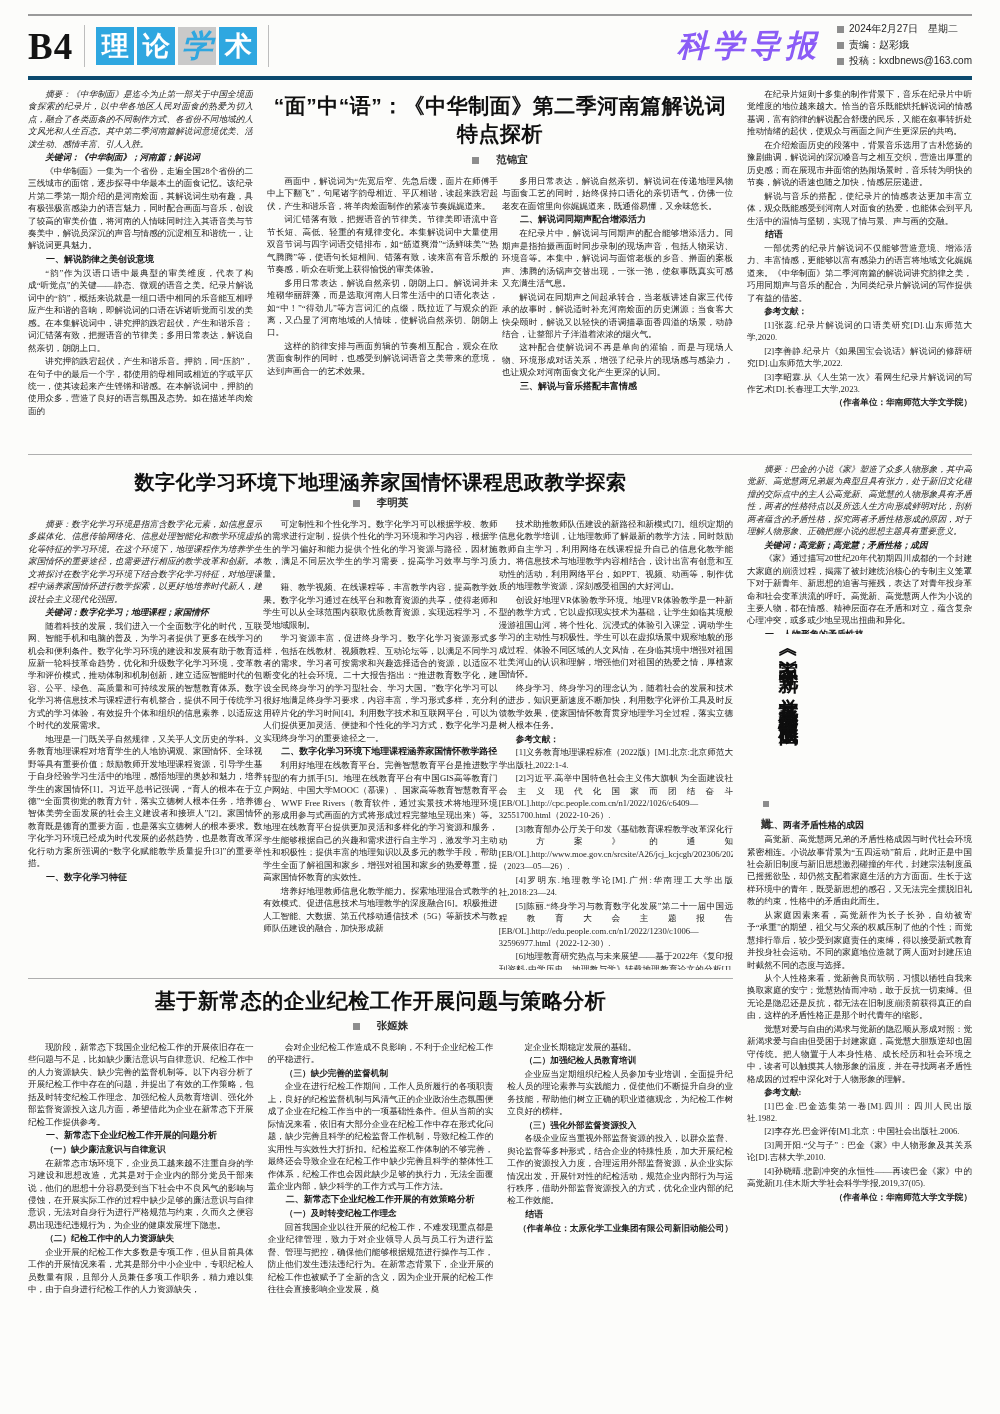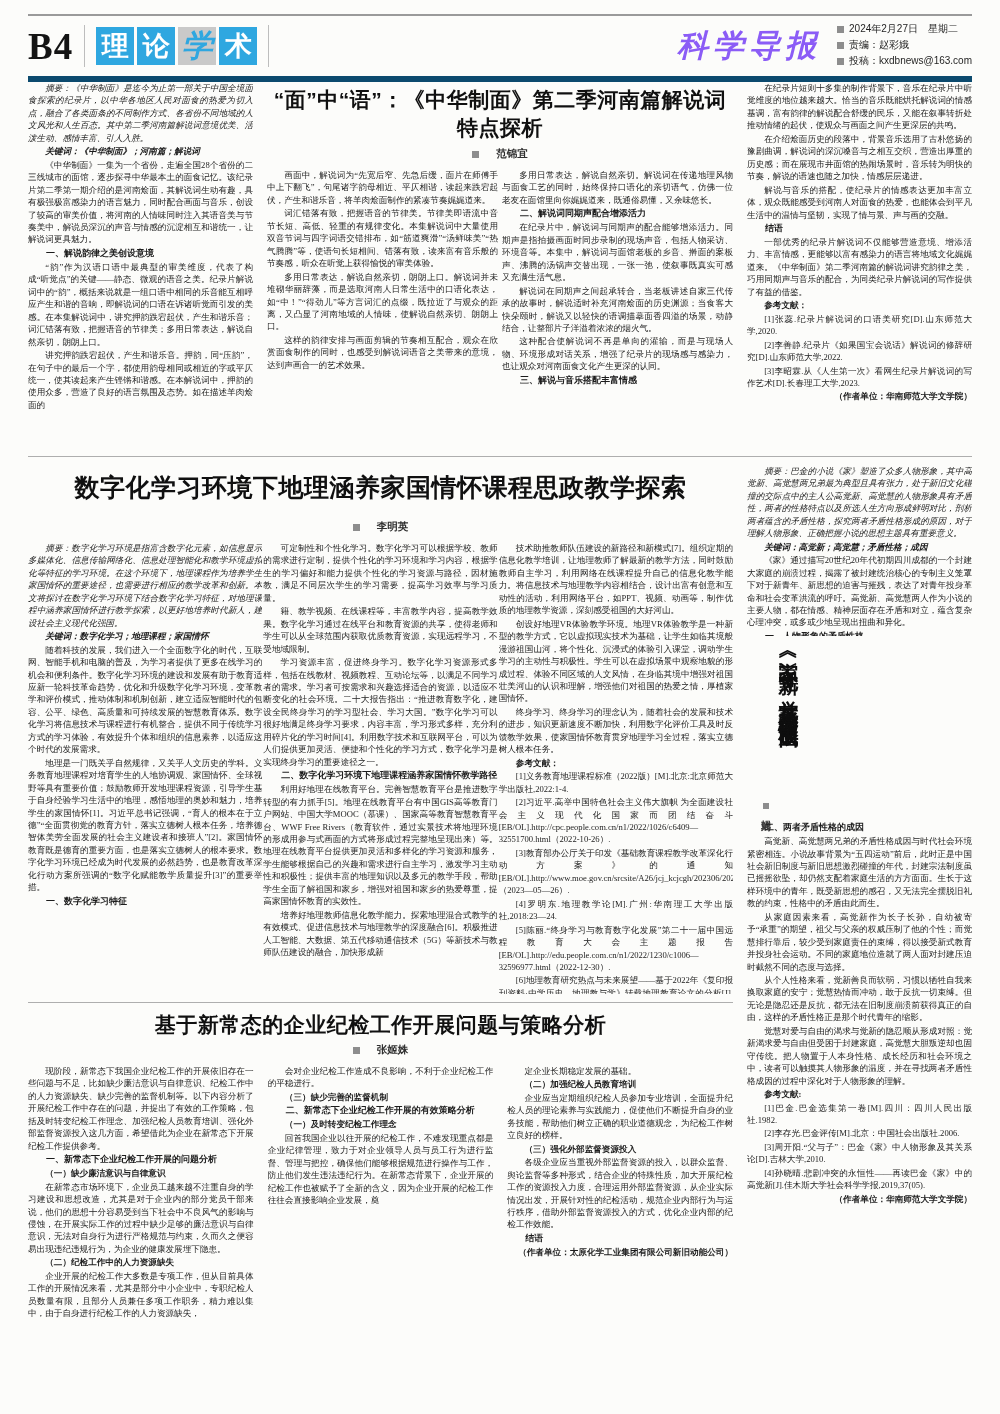--- a/index.html
+++ b/index.html
@@ -1,55 +1,55 @@
 <!DOCTYPE html>
 <html><head>
 <meta charset="utf-8">
 <style>
   html,body{margin:0;padding:0;background:#e8e8e8;}
   .page{position:relative;width:1000px;height:1414px;background:#fcfcfa;box-sizing:border-box;
         padding:14px 28px 0;font-family:"Liberation Serif","DejaVu Serif",serif;color:#1c1c1c;}
   
   .topline{border-top:2px solid #9a9a9a;}
   .header{display:flex;align-items:center;justify-content:space-between;height:54px;
-          border-bottom:6px solid #0c4a6e;padding:3px 0;}
+          border-bottom:4px solid #0c4a6e;padding:3px 0;}
   .h-left{display:flex;align-items:center;gap:11px;}
   .b4{font-family:"Liberation Serif",serif;font-weight:bold;font-size:37px;color:#141414;letter-spacing:1px;}
   .vd{width:1px;height:42px;background:#bdbdbd;}
   .secchars{display:flex;gap:3px;}
   .sc{width:38px;height:38px;background:#2fa7e0;color:#fff;text-align:center;
       font:bold 27px/38px "Liberation Sans",sans-serif;}
   .sc.alt{background:#c9c9c9;color:#2fa7e0;font-style:italic;font-size:31px;}
   .h-right{display:flex;align-items:flex-end;gap:16px;}
   .masthead{font-family:"Liberation Serif",serif;font-style:italic;font-weight:bold;
             font-size:31px;color:#8b5cf6;letter-spacing:5px;padding-bottom:4px;}
   .pubinfo{font:10px/1.6 "Liberation Sans",sans-serif;color:#1f1f1f;padding-bottom:2px;}
   .pubinfo .row{display:flex;align-items:center;gap:5px;white-space:nowrap;}
   .sq{width:7px;height:7px;background:#8d8d8d;display:inline-block;flex:0 0 auto;}
   
   .art-title{font-family:"Liberation Sans","DejaVu Sans",sans-serif;font-weight:bold;
              text-align:center;color:#101010;}
   .t1{font-size:21px;letter-spacing:.5px;margin:4px 0 5px;}
-  .t2{font-size:25px;letter-spacing:.5px;margin:6px 0 16px;}
+  .t2{font-size:20px;letter-spacing:.5px;margin:6px 0 0;}
   .t3{font-size:21px;letter-spacing:.5px;margin:8px 0 4px;}
   .byline{display:flex;justify-content:center;align-items:center;gap:17px;
           font:bold 10.5px "Liberation Sans",sans-serif;color:#2e2e2e;margin-bottom:8px;}
   .col{overflow:hidden;font-size:8.6px;line-height:1.45;text-align:justify;}
   .blk{text-indent:2em;margin:0 0 1px;}
   .blk-h{font-family:"Liberation Sans",sans-serif;font-weight:bold;font-size:9px;}
   .blk-sh{font-weight:bold;}
   .blk-abs{font-style:italic;}
   .blk-kw{font-weight:bold;font-style:italic;}
   .blk-rh{font-weight:bold;}
   .blk-ref{}
   .blk-attr{text-align:right;font-weight:bold;text-indent:0;}
   .rule{border-top:1px solid #aeaeae;}
   
   .band1{display:grid;grid-template-columns:225px 466px 225px;gap:14px;
-         padding:0 0 8px;height:374px;box-sizing:border-box;}
+         padding:8px 0 8px;height:374px;box-sizing:border-box;}
   .band1 .col{height:352px;}
   .a1mid .twocol{display:grid;grid-template-columns:1fr 1fr;gap:4px;height:282px;}
   .a1mid .twocol .col{height:282px;}
   
   .band23{display:grid;grid-template-columns:705px 225px;gap:14px;padding:8px 0 0;}
   .art2cols{display:grid;grid-template-columns:repeat(3,1fr);gap:1px;height:452px;margin-bottom:8px;}
   .art2cols .col{height:452px;}
   .art3cols{display:grid;grid-template-columns:repeat(3,1fr);gap:14px;height:300px;}
   .art3cols .col{height:300px;}
   .leftzone .rule{margin:2px 0 2px;}
@@ -205,20 +205,21 @@
               <div class="blk blk-p">现阶段，新常态下我国企业纪检工作的开展依旧存在一些问题与不足，比如缺少廉洁意识与自律意识、纪检工作中的人力资源缺失、缺少完善的监督机制等。以下内容分析了开展纪检工作中存在的问题，并提出了有效的工作策略，包括及时转变纪检工作理念、加强纪检人员教育培训、强化外部监督资源投入这几方面，希望借此为企业在新常态下开展纪检工作提供参考。</div>
               <div class="blk blk-h">一、新常态下企业纪检工作开展的问题分析</div>
               <div class="blk blk-sh">（一）缺少廉洁意识与自律意识</div>
               <div class="blk blk-p">在新常态市场环境下，企业员工越来越不注重自身的学习建设和思想改造，尤其是对于企业内的部分党员干部来说，他们的思想十分容易受到当下社会中不良风气的影响与侵蚀，在开展实际工作的过程中缺少足够的廉洁意识与自律意识，无法对自身行为进行严格规范与约束，久而久之便容易出现违纪违规行为，为企业的健康发展埋下隐患。</div>
               <div class="blk blk-sh">（二）纪检工作中的人力资源缺失</div>
               <div class="blk blk-p">企业开展的纪检工作大多数是专项工作，但从目前具体工作的开展情况来看，尤其是部分中小企业中，专职纪检人员数量有限，且部分人员兼任多项工作职务，精力难以集中，由于自身进行纪检工作的人力资源缺失，</div>
             </div>
           <div class="col">
               <div class="blk blk-p">会对企业纪检工作造成不良影响，不利于企业纪检工作的平稳进行。</div>
               <div class="blk blk-sh">（三）缺少完善的监督机制</div>
+              <div class="blk blk-p">企业在进行纪检工作期间，工作人员所履行的各项职责上，良好的纪检监督机制与风清气正的企业政治生态氛围便成了企业在纪检工作当中的一项基础性条件。但从当前的实际情况来看，依旧有大部分企业在纪检工作中存在形式化问题，缺少完善且科学的纪检监督工作机制，导致纪检工作的实用性与实效性大打折扣。纪检监察工作体制的不够完善，最终还会导致企业在纪检工作中缺少完善且科学的整体性工作体系，纪检工作也会因此缺少足够的执行力，无法全面覆盖企业内部，缺少科学的工作方式与工作方法。</div>
               <div class="blk blk-h">二、新常态下企业纪检工作开展的有效策略分析</div>
               <div class="blk blk-sh">（一）及时转变纪检工作理念</div>
               <div class="blk blk-p">回首我国企业以往开展的纪检工作，不难发现重点都是企业纪律管理，致力于对企业领导人员与员工行为进行监督、管理与把控，确保他们能够根据规范进行操作与工作，防止他们发生违法违纪行为。在新常态背景下，企业开展的纪检工作也被赋予了全新的含义，因为企业开展的纪检工作往往会直接影响企业发展，奠</div>
             </div>
           <div class="col">
               <div class="blk blk-p">定企业长期稳定发展的基础。</div>
               <div class="blk blk-sh">（二）加强纪检人员教育培训</div>
               <div class="blk blk-p">企业应当定期组织纪检人员参加专业培训，全面提升纪检人员的理论素养与实践能力，促使他们不断提升自身的业务技能，帮助他们树立正确的职业道德观念，为纪检工作树立良好的榜样。</div>
               <div class="blk blk-sh">（三）强化外部监督资源投入</div>
               <div class="blk blk-p">各级企业应当重视外部监督资源的投入，以群众监督、舆论监督等多种形式，结合企业的特殊性质，加大开展纪检工作的资源投入力度，合理运用外部监督资源，从企业实际情况出发，开展针对性的纪检活动，规范企业内部行为与运行秩序，借助外部监督资源投入的方式，优化企业内部的纪检工作效能。</div>

